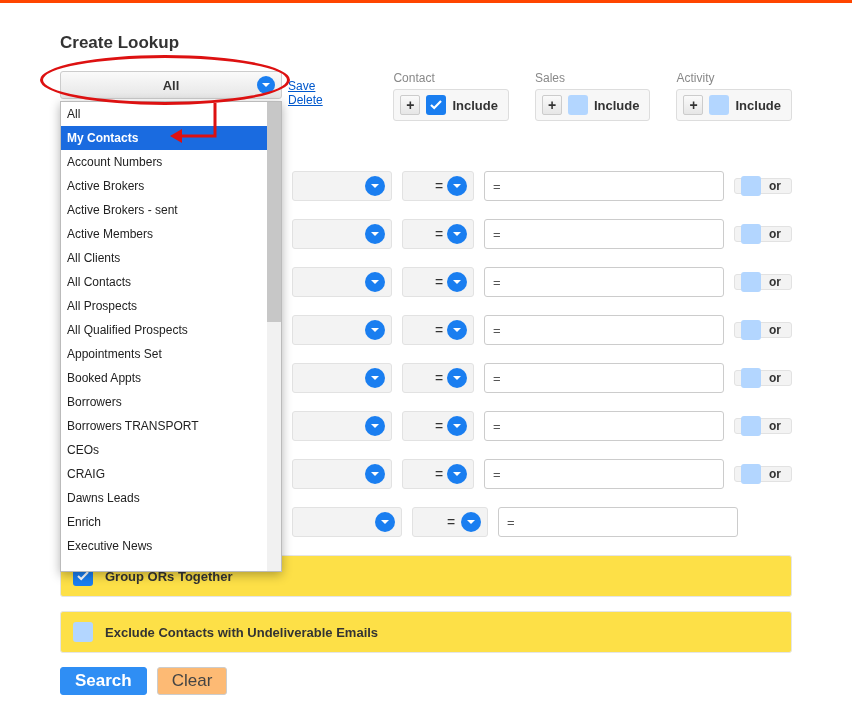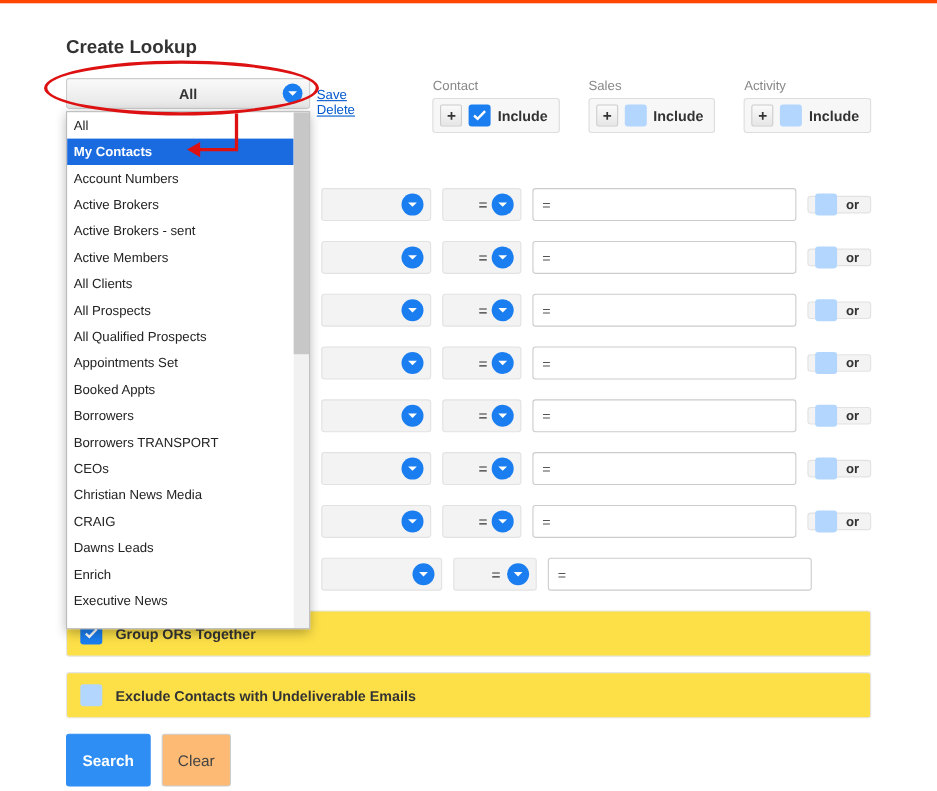--- a/index.html
+++ b/index.html
@@ -242,25 +242,25 @@
     border-radius: 3px;
     padding: 10px 12px;
     display: flex;
     align-items: center;
     gap: 12px;
     margin-bottom: 14px;
     font-weight: bold;
   }
   .btns { display: flex; gap: 10px; }
   .btn {
-    height: 48px;
+    height: 28px;
     padding: 0 14px;
     border-radius: 3px;
     border: 1px solid #ccc;
-    font-size: 14px;
+    font-size: 17px;
     cursor: pointer;
     display: inline-flex;
     align-items: center;
   }
   .btn.primary {
     background: #2f8ef4;
     border-color: #2f8ef4;
     color: #fff;
     font-weight: bold;
   }
@@ -296,28 +296,28 @@
 
       <div class="dropdown-panel">
         <div class="dropdown-items" id="dd-items">
             <div class="dd-item">All</div>
             <div class="dd-item selected">My Contacts</div>
             <div class="dd-item">Account Numbers</div>
             <div class="dd-item">Active Brokers</div>
             <div class="dd-item">Active Brokers - sent</div>
             <div class="dd-item">Active Members</div>
             <div class="dd-item">All Clients</div>
+            <div class="dd-item">All Contacts</div>
             <div class="dd-item">All Prospects</div>
             <div class="dd-item">All Qualified Prospects</div>
             <div class="dd-item">Appointments Set</div>
             <div class="dd-item">Booked Appts</div>
             <div class="dd-item">Borrowers</div>
             <div class="dd-item">Borrowers TRANSPORT</div>
             <div class="dd-item">CEOs</div>
-            <div class="dd-item">Christian News Media</div>
             <div class="dd-item">CRAIG</div>
             <div class="dd-item">Dawns Leads</div>
             <div class="dd-item">Enrich</div>
             <div class="dd-item">Executive News</div>
           </div>
         <div class="dropdown-scroll">
           <div class="thumb"></div>
         </div>
       </div>
     </div>

